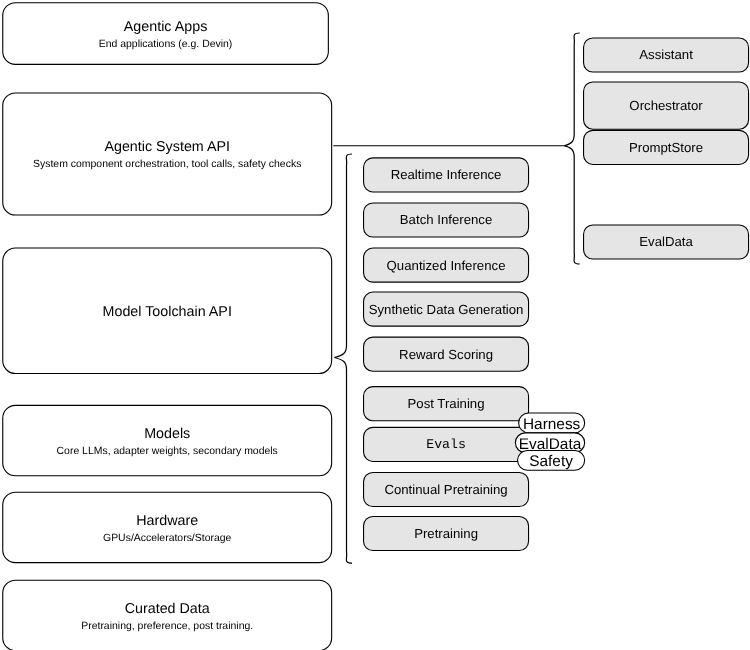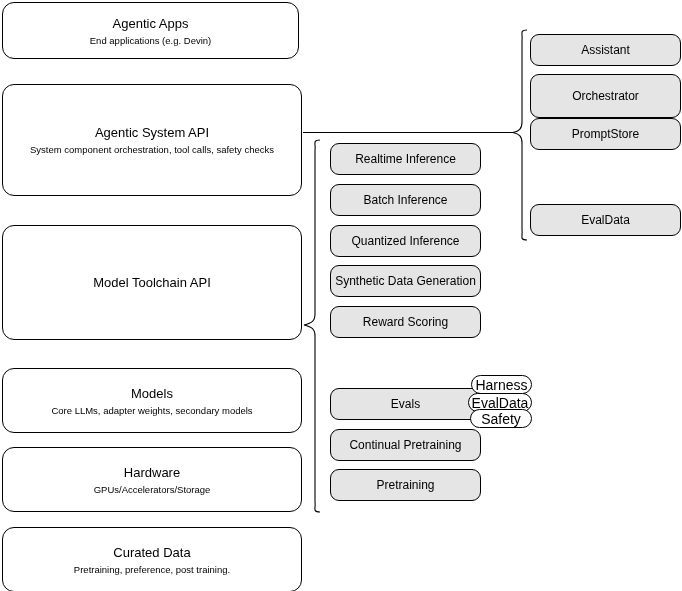--- a/index.html
+++ b/index.html
@@ -155,22 +155,23 @@
   <div class="pill-box" style="left:330px; top:143px; width:151px; height:32px;">Realtime Inference</div>
 
   <div class="pill-box" style="left:330px; top:184px; width:151px; height:32px;">Batch Inference</div>
 
   <div class="pill-box" style="left:330px; top:225px; width:151px; height:32px;">Quantized Inference</div>
 
   <div class="pill-box" style="left:330px; top:265px; width:151px; height:32px;">Synthetic Data Generation</div>
 
   <div class="pill-box" style="left:330px; top:306px; width:151px; height:32px;">Reward Scoring</div>
 
+  <div class="pill-box" style="left:330px; top:351px; width:151px; height:32px;">Post Training</div>
 
-  <div class="pill-box" style="left:330px; top:388px; width:151px; height:32px;">Evals</div>
+  <div class="pill-box" style="left:330px; top:388px; width:151px; height:32px;font-family:Liberation Mono, monospace;">Evals</div>
 
   <div class="pill-box" style="left:330px; top:429px; width:151px; height:32px;">Continual Pretraining</div>
 
   <div class="pill-box" style="left:330px; top:469px; width:151px; height:32px;">Pretraining</div>
 
   <div class="mini-pill" style="left:471px; top:375px; width:61px; height:19px;">Harness</div>
 
   <div class="mini-pill" style="left:468px; top:393px; width:64px; height:19px;">EvalData</div>
 
   <div class="mini-pill" style="left:470px; top:409px; width:62px; height:19px;">Safety</div>

